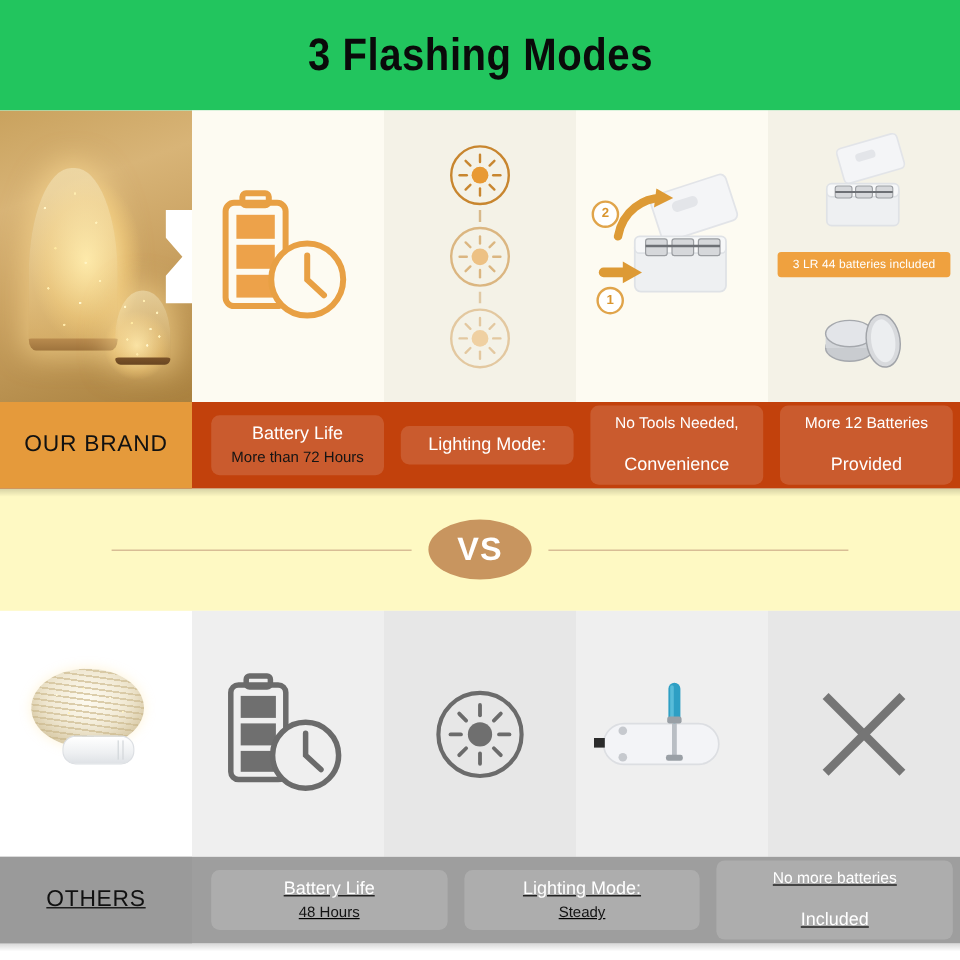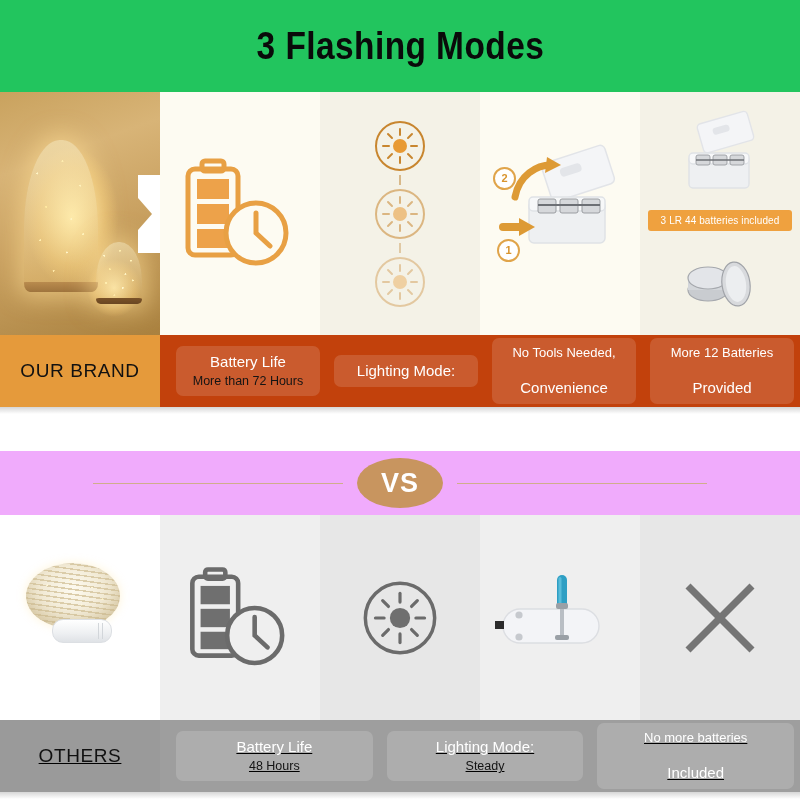--- a/index.html
+++ b/index.html
@@ -221,27 +221,26 @@
     display: block;
     color: #141414;
     font-size: 12.5px;
     margin-top: 3px;
   }
   .card.allwhite .ct { font-size: 13px; }
   .card.allwhite .cs { color: #ffffff; font-size: 15px; margin-top: 18px; }
 
   
   .vs-wrap {
-    height: 64px;
+    height: 102px;
     display: flex;
     align-items: center;
     justify-content: center;
     gap: 0;
-    background: #f0abfc;
-    margin-top: 44px;
+    background: #fef9c3;
   }
   .vs-line { width: 250px; height: 1px; background: #cfae8b; }
   .vs-badge {
     width: 86px; height: 50px;
     border-radius: 50%;
     background: #c8955f;
     color: #ffffff;
     display: flex; align-items: center; justify-content: center;
     font-size: 27px; font-weight: bold;
     letter-spacing: 1px;

